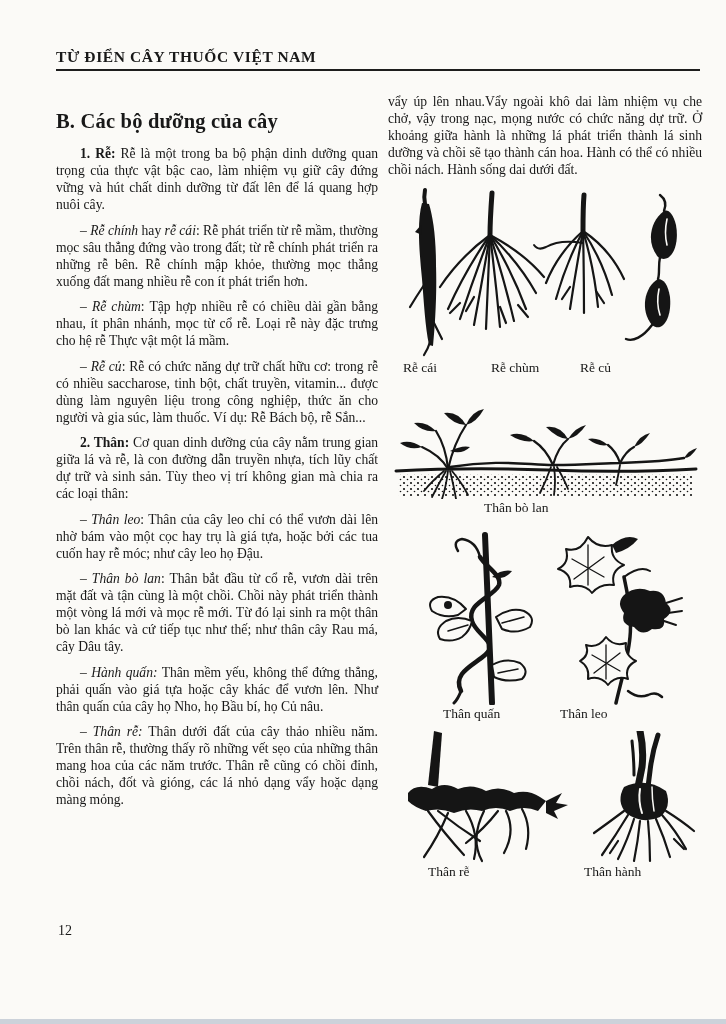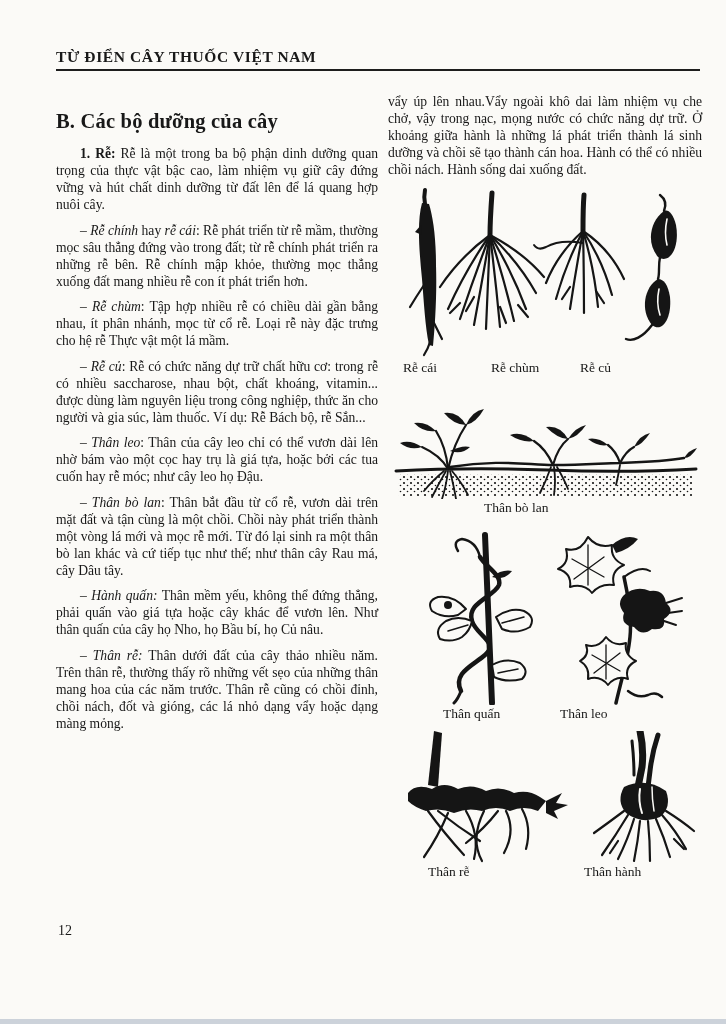--- a/index.html
+++ b/index.html
@@ -54,31 +54,32 @@
   </div>
 
   <div class="columns">
 
     <div class="col-left">
       <div class="section-heading">B. Các bộ dưỡng của cây</div>
       <div>
           <p class="para"><span class="seg-b">1. Rễ:</span><span class="seg-n"> Rễ là một trong ba bộ phận dinh dưỡng quan trọng của thực vật bậc cao, làm nhiệm vụ giữ cây đứng vững và hút chất dinh dưỡng từ đất lên để lá quang hợp nuôi cây.</span></p>
           <p class="para"><span class="seg-n">– </span><span class="seg-i">Rễ chính</span><span class="seg-n"> hay </span><span class="seg-i">rễ cái</span><span class="seg-n">: Rễ phát triển từ rễ mầm, thường mọc sâu thẳng đứng vào trong đất; từ rễ chính phát triển ra những rễ bên. Rễ chính mập khỏe, thường mọc thẳng xuống đất mang nhiều rễ con ít phát triển hơn.</span></p>
           <p class="para"><span class="seg-n">– </span><span class="seg-i">Rễ chùm</span><span class="seg-n">: Tập hợp nhiều rễ có chiều dài gần bằng nhau, ít phân nhánh, mọc từ cổ rễ. Loại rễ này đặc trưng cho hệ rễ Thực vật một lá mầm.</span></p>
-          <p class="para"><span class="seg-n">– </span><span class="seg-i">Rễ củ</span><span class="seg-n">: Rễ có chức năng dự trữ chất hữu cơ: trong rễ có nhiều saccharose, nhau bột, chất khoáng, vitamin... được dùng làm nguyên liệu trong công nghiệp, thức ăn cho người và gia súc, làm thuốc. Ví dụ: Rễ Bách bộ, rễ Sắn...</span></p>
+          <p class="para"><span class="seg-n">– </span><span class="seg-i">Rễ củ</span><span class="seg-n">: Rễ có chức năng dự trữ chất hữu cơ: trong rễ có nhiều saccharose, tinh bột, chất truyền, vitamin... được dùng làm nguyên liệu trong công nghiệp, thức ăn cho người và gia súc, làm thuốc. Ví dụ: Rễ Bách bộ, rễ Sắn...</span></p>
+          <p class="para"><span class="seg-b">2. Thân:</span><span class="seg-n"> Cơ quan dinh dưỡng của cây nằm trung gian giữa lá và rễ, là con đường dẫn truyền nhựa, tích lũy chất dự trữ và sinh sản. Tùy theo vị trí không gian mà chia ra các loại thân:</span></p>
           <p class="para"><span class="seg-n">– </span><span class="seg-i">Thân leo</span><span class="seg-n">: Thân của cây leo chỉ có thể vươn dài lên nhờ bám vào một cọc hay trụ là giá tựa, hoặc bởi các tua cuốn hay rễ móc; như cây leo họ Đậu.</span></p>
           <p class="para"><span class="seg-n">– </span><span class="seg-i">Thân bò lan</span><span class="seg-n">: Thân bắt đầu từ cổ rễ, vươn dài trên mặt đất và tận cùng là một chồi. Chồi này phát triển thành một vòng lá mới và mọc rễ mới. Từ đó lại sinh ra một thân bò lan khác và cứ tiếp tục như thế; như thân cây Rau má, cây Dâu tây.</span></p>
           <p class="para"><span class="seg-n">– </span><span class="seg-i">Hành quấn:</span><span class="seg-n"> Thân mềm yếu, không thể đứng thẳng, phải quấn vào giá tựa hoặc cây khác để vươn lên. Như thân quấn của cây họ Nho, họ Bầu bí, họ Củ nâu.</span></p>
           <p class="para"><span class="seg-n">– </span><span class="seg-i">Thân rễ:</span><span class="seg-n"> Thân dưới đất của cây thảo nhiều năm. Trên thân rễ, thường thấy rõ những vết sẹo của những thân mang hoa của các năm trước. Thân rễ cũng có chồi đỉnh, chồi nách, đốt và gióng, các lá nhỏ dạng vẩy hoặc dạng màng mỏng.</span></p>
         </div>
     </div>
 
     <div class="col-right">
       <div>
-          <p class="para no-indent"><span class="seg-n">vẩy úp lên nhau.Vẩy ngoài khô dai làm nhiệm vụ che chở, vậy trong nạc, mọng nước có chức năng dự trữ. Ở khoảng giữa hành là những lá phát triển thành lá sinh dưỡng và chồi sẽ tạo thành cán hoa. Hành có thể có nhiều chồi nách. Hành sống dai xuống đất.</span></p>
+          <p class="para no-indent"><span class="seg-n">vẩy úp lên nhau.Vẩy ngoài khô dai làm nhiệm vụ che chở, vậy trong nạc, mọng nước có chức năng dự trữ. Ở khoảng giữa hành là những lá phát triển thành lá sinh dưỡng và chồi sẽ tạo thành cán hoa. Hành có thể có nhiều chồi nách. Hành sống dai dưới đất.</span></p>
         </div>
 
       <div class="figure">
         <svg width="314" height="172" viewBox="0 0 314 172">
           <g class="ink" stroke-width="2.2">
             <path d="M37,3 C36,8 36,12 37,17" stroke-width="4"></path>
             <path class="inkfill" d="M34,16 C29,34 31,62 34,92 C36,116 37,138 41,158 L45,159 C47,138 49,108 48,78 C48,50 45,30 41,17 Z"></path>
             <path class="inkfill" d="M33,38 l-6,7 l7,3 z"></path>
             <path d="M36,98 Q28,110 22,120"></path>
             <path d="M44,132 Q50,144 54,152"></path>

